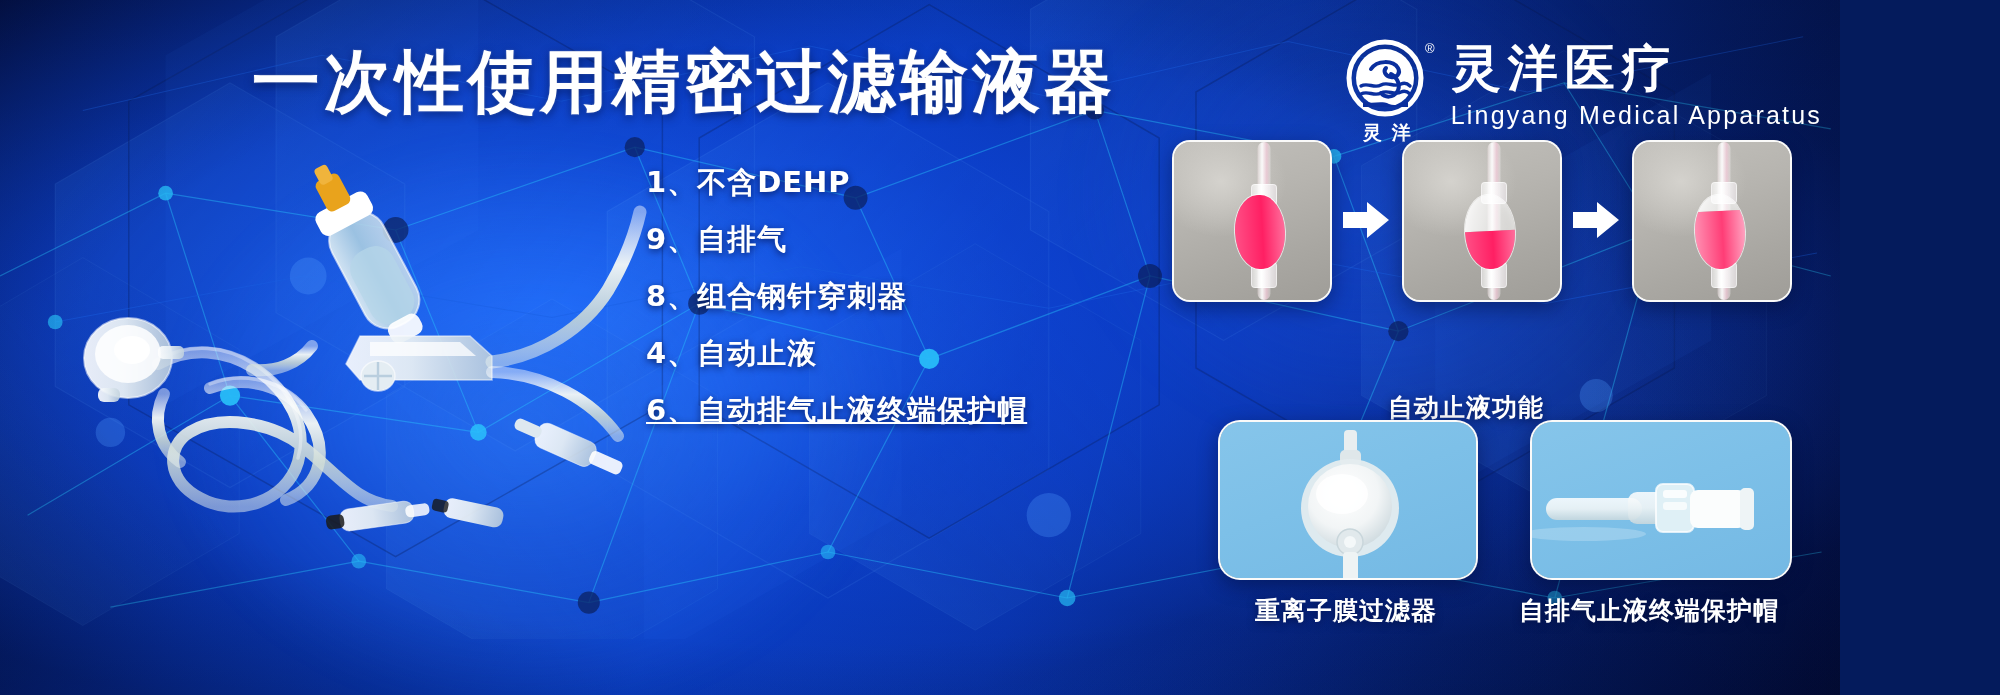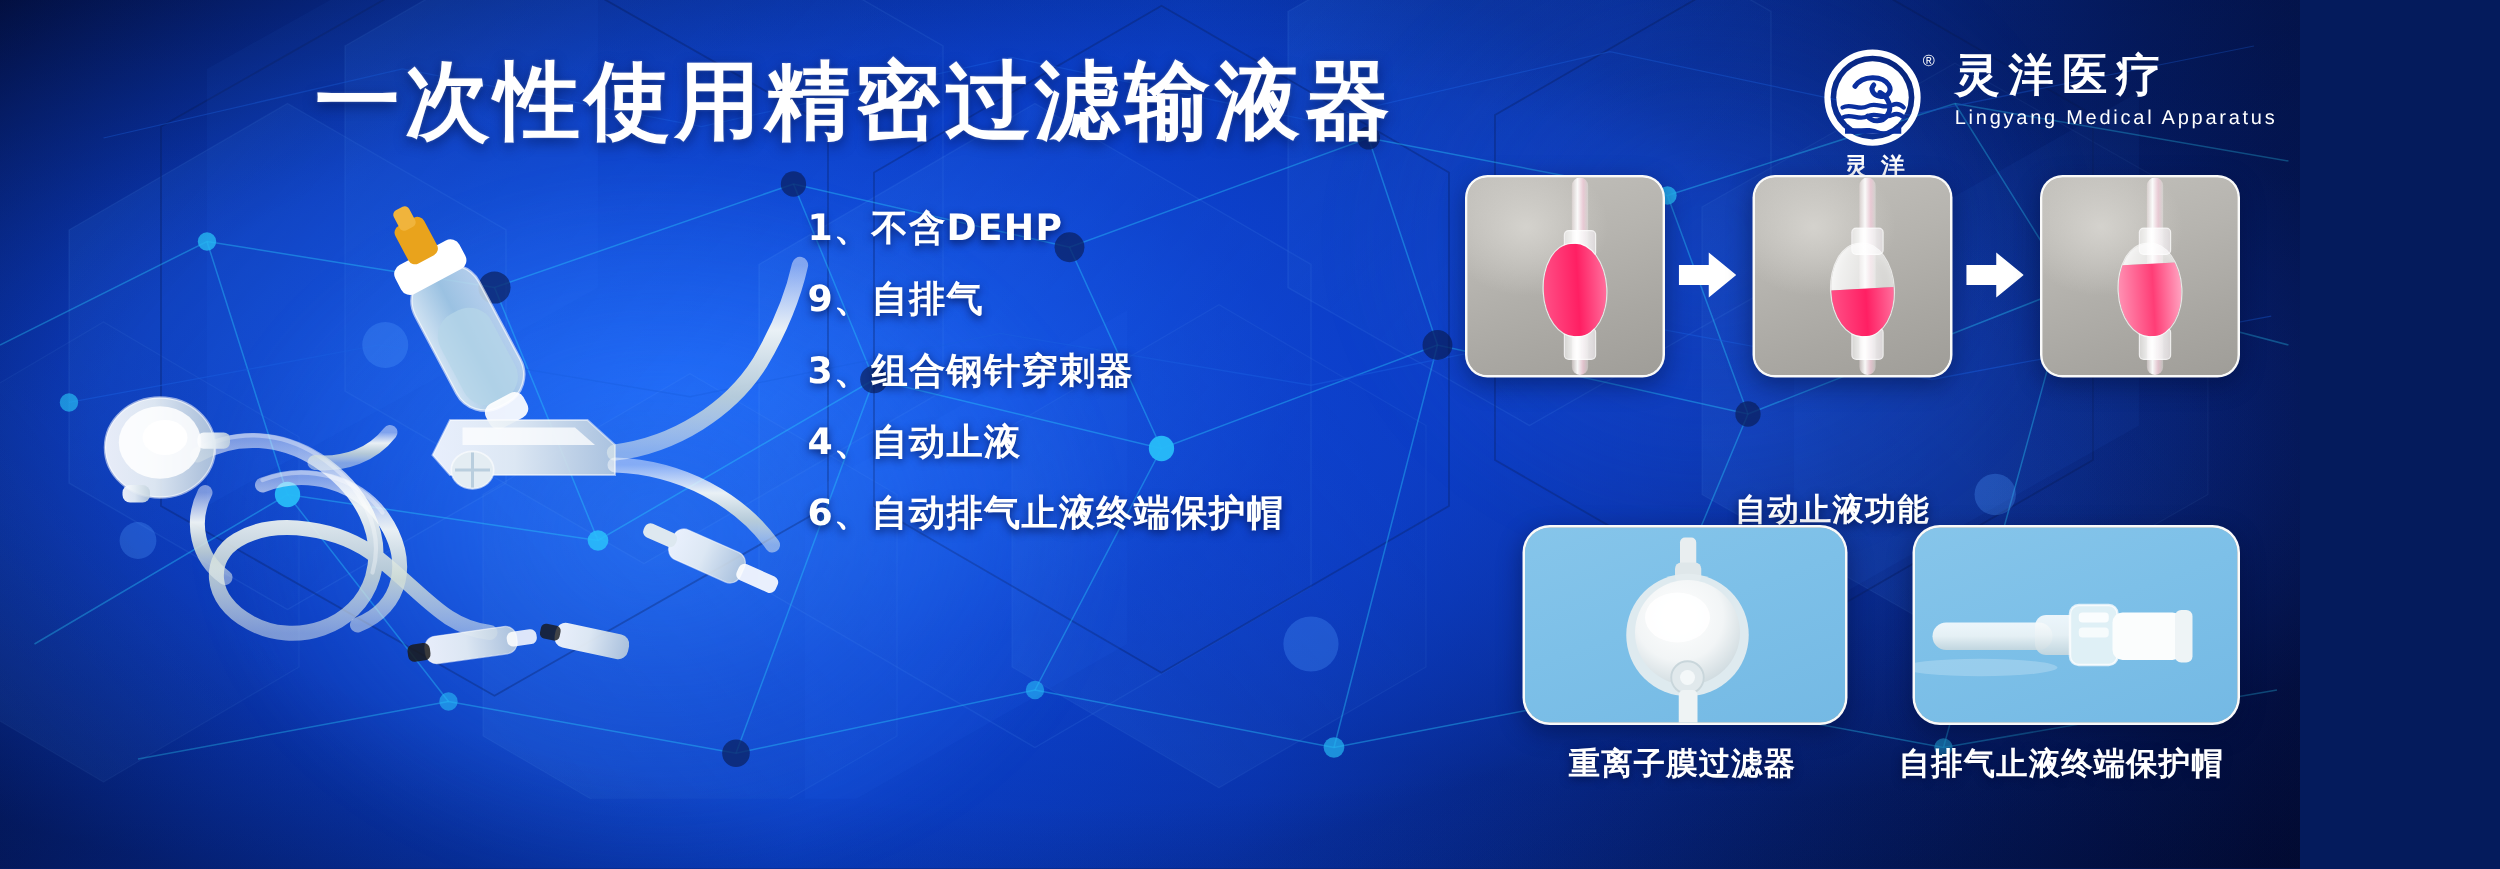--- a/index.html
+++ b/index.html
@@ -53,37 +53,37 @@
   .logo-mark .reg {
     position:absolute; right:-2px; top:6px; color:#fff; font-size:13px; line-height:1;
   }
   .logo-cn-sub {
     position:absolute; left:0; bottom:0; width:92px; text-align:center;
     color:#fff; font-size:19px; font-weight:bold; letter-spacing:10px; text-indent:10px;
     font-family:"DejaVu Sans","Liberation Sans",sans-serif;
   }
   .brand-text { padding-top:6px; }
   .brand-cn {
-    color:#ffffff; font-size:36px; font-weight:bold; letter-spacing:7px; line-height:1.05;
+    color:#ffffff; font-size:50px; font-weight:bold; letter-spacing:7px; line-height:1.05;
     font-family:"DejaVu Sans","Liberation Sans",sans-serif;
   }
   .brand-en {
-    color:#ffffff; font-size:16px; letter-spacing:2.2px; margin-top:6px;
+    color:#ffffff; font-size:25px; letter-spacing:2.2px; margin-top:6px;
     font-family:"Liberation Sans",sans-serif;
   }
 
   
   #features { position:absolute; left:646px; top:168px; }
   .feat {
     color:#ffffff; font-size:29px; font-weight:bold; line-height:1;
     margin-bottom:28px; white-space:nowrap; letter-spacing:1px;
     text-shadow:0 2px 7px rgba(0,15,70,.75);
     font-family:"DejaVu Sans","Liberation Sans",sans-serif;
   }
-  .feat:last-child { margin-bottom:4px; }
+  .feat:last-child { margin-bottom:4px;text-decoration:underline; }
 
   
   .panel {
     position:absolute; border-radius:18px; overflow:hidden;
     border:2px solid rgba(255,255,255,.92);
     box-shadow:0 6px 20px rgba(0,10,50,.45);
     background:#b9b7b2;
   }
   .gray-bg {
     position:absolute; inset:0;
@@ -318,21 +318,21 @@
       <g transform="rotate(12 430 360)">
         <rect x="404" y="352" width="60" height="20" rx="8" fill="url(#bodyG)"></rect>
         <rect x="392" y="356" width="16" height="12" rx="4" fill="#16181a" fill-opacity=".8"></rect>
       </g>
     </svg>
   </div>
 
   <div id="features">
     <div class="feat">1、不含DEHP</div>
     <div class="feat">9、自排气</div>
-    <div class="feat">3、组合钢针穿刺器</div>
+    <div class="feat">8、组合钢针穿刺器</div>
     <div class="feat">4、自动止液</div>
     <div class="feat">6、自动排气止液终端保护帽</div>
   </div>
 
   <div class="panel" style="left:1172px; top:140px; width:160px; height:162px;">
     <div class="gray-bg"></div>
     <div class="tube" style="left:58%;"></div>
     <div class="connector" style="left:58%; top:42px; height:22px;"></div>
     <div class="connector" style="left:58%; top:120px; height:26px;"></div>
     <div class="chamber" style="left:55%; top:52px; height:76px;">

